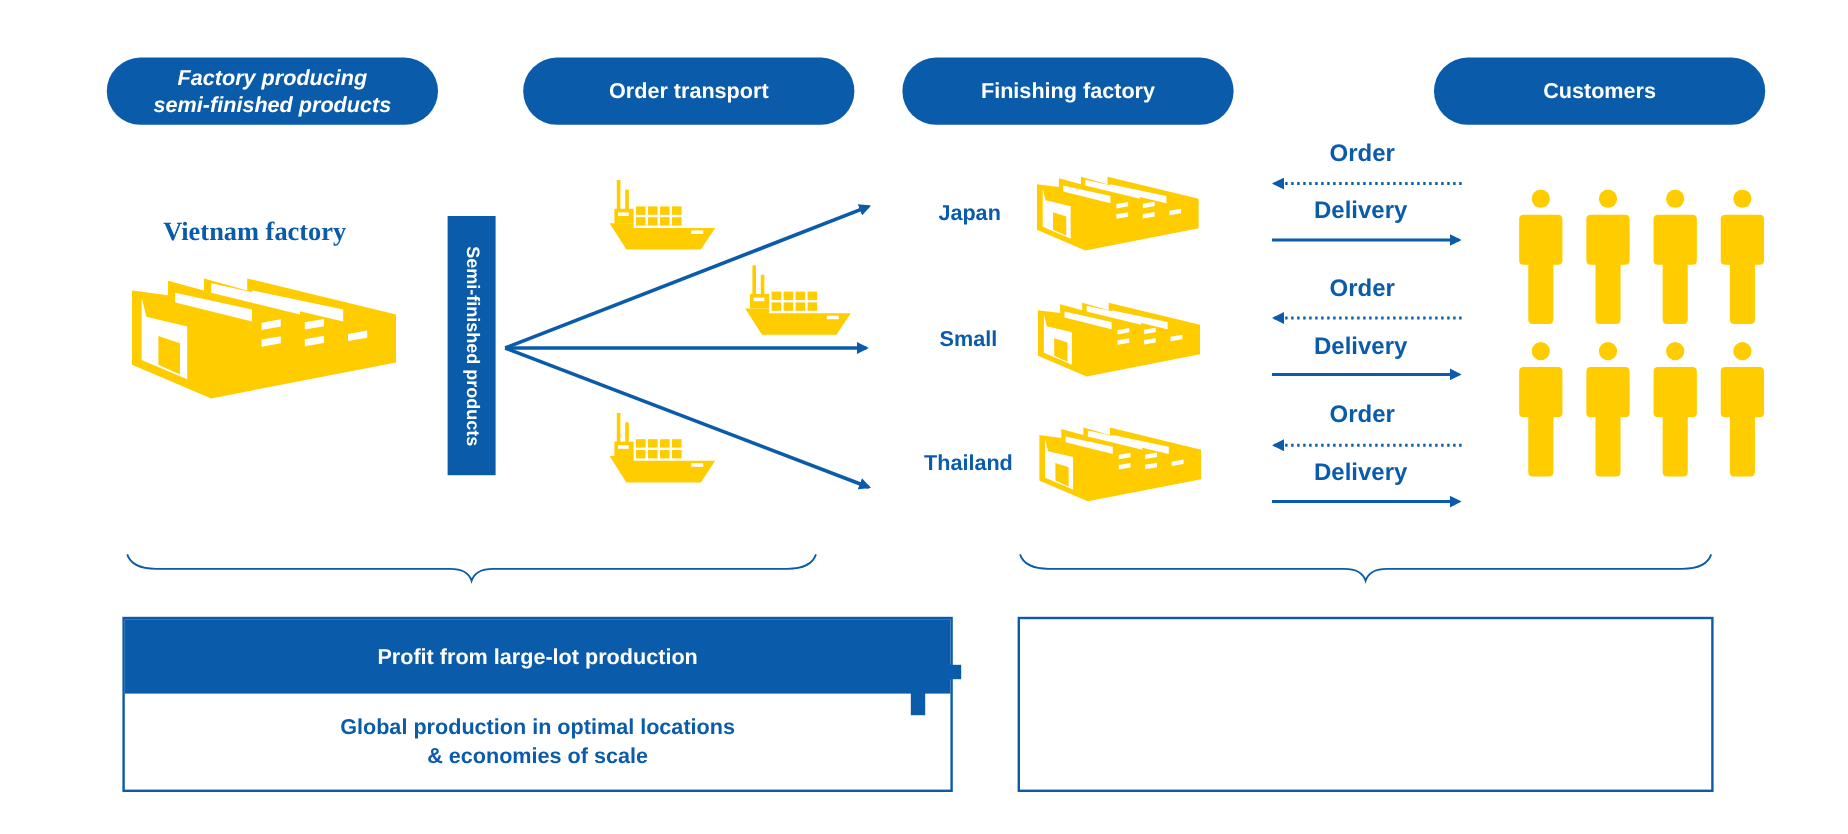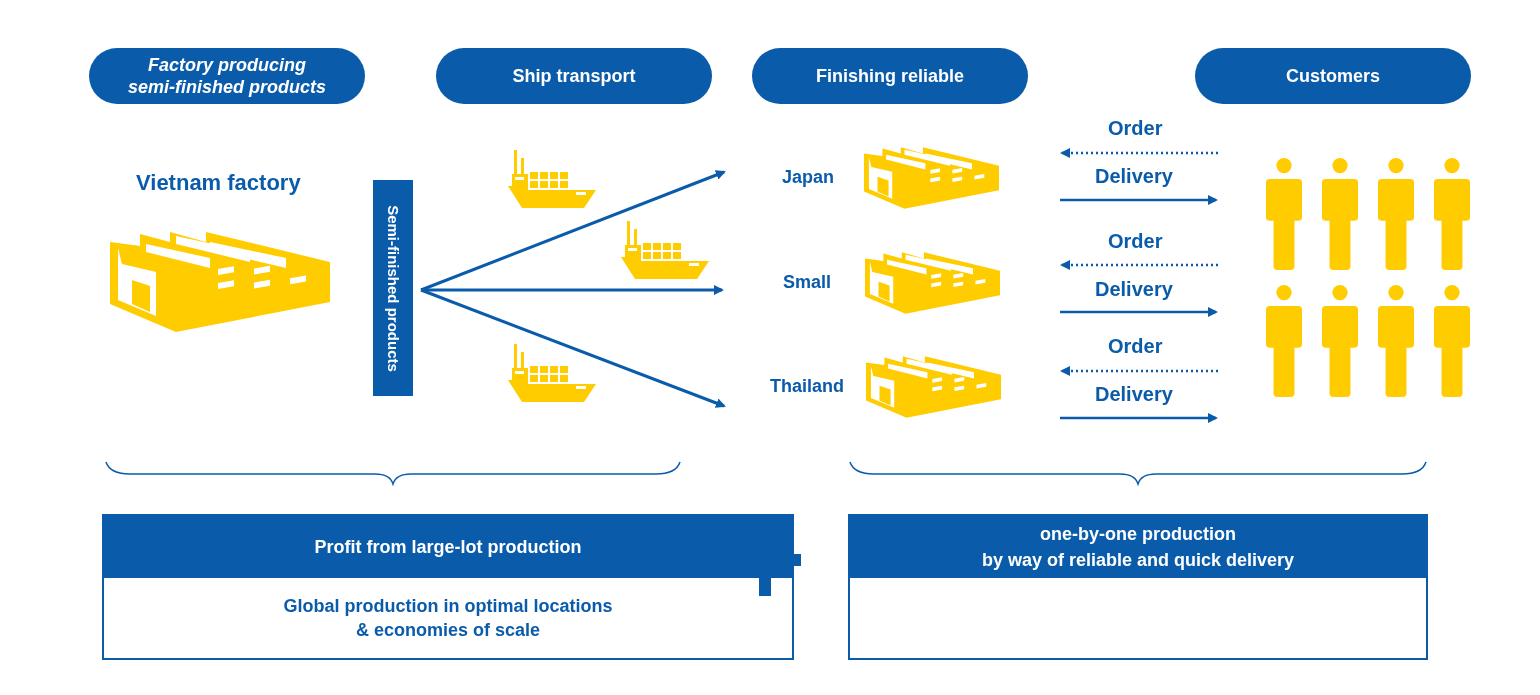--- a/index.html
+++ b/index.html
@@ -21,25 +21,25 @@
                color: #0a5cab; font-weight: bold; font-size: 18px; line-height: 24px; white-space: pre-line; }
   .plus { position: absolute; left: 729px; top: 524px; width: 72px; height: 72px; }
   .plus .h { position: absolute; left: 0; top: 30px; width: 72px; height: 12px; background: #0a5cab; }
   .plus .v { position: absolute; left: 30px; top: 0; width: 12px; height: 72px; background: #0a5cab; }
 </style>
 </head>
 <body>
 
 <div class="pill" style="left:89px;width:276px;white-space:pre-line;font-style:italic;">Factory producing
 semi-finished products</div>
-<div class="pill" style="left:436px;width:276px;">Ship transport</div>
-<div class="pill" style="left:752px;width:276px;">Finishing reliable</div>
+<div class="pill" style="left:436px;width:276px;">Order transport</div>
+<div class="pill" style="left:752px;width:276px;">Finishing factory</div>
 <div class="pill" style="left:1195px;width:276px;">Customers</div>
 
-<div class="lbl" style="left:136px;top:170px;font-size:22px;">Vietnam factory</div>
+<div class="lbl" style="left:136px;top:180px;font-size:22px;font-family:Liberation Serif, serif;">Vietnam factory</div>
 
 <div class="vbar">
   <span>Semi-finished products</span>
 </div>
 
 <svg class="layer" width="1540" height="695">
   <defs>
     <marker id="ah" markerWidth="10" markerHeight="10" refX="8" refY="5" orient="auto" markerUnits="userSpaceOnUse">
       <path d="M0,0 L10,5 L0,10 z" fill="#0a5cab"></path>
     </marker>
@@ -135,15 +135,13 @@
 <div class="box" style="left:102px;width:692px;">
   <div class="head">Profit from large-lot production</div>
   <div class="body">Global production in optimal locations
 &amp; economies of scale</div>
 </div>
 <div class="plus">
   <div class="h"></div>
     <div class="v"></div>
 </div>
 <div class="box" style="left:848px;width:580px;">
-  <div class="head">one-by-one production
-by way of reliable and quick delivery</div>
 </div>
 
 </body></html>

